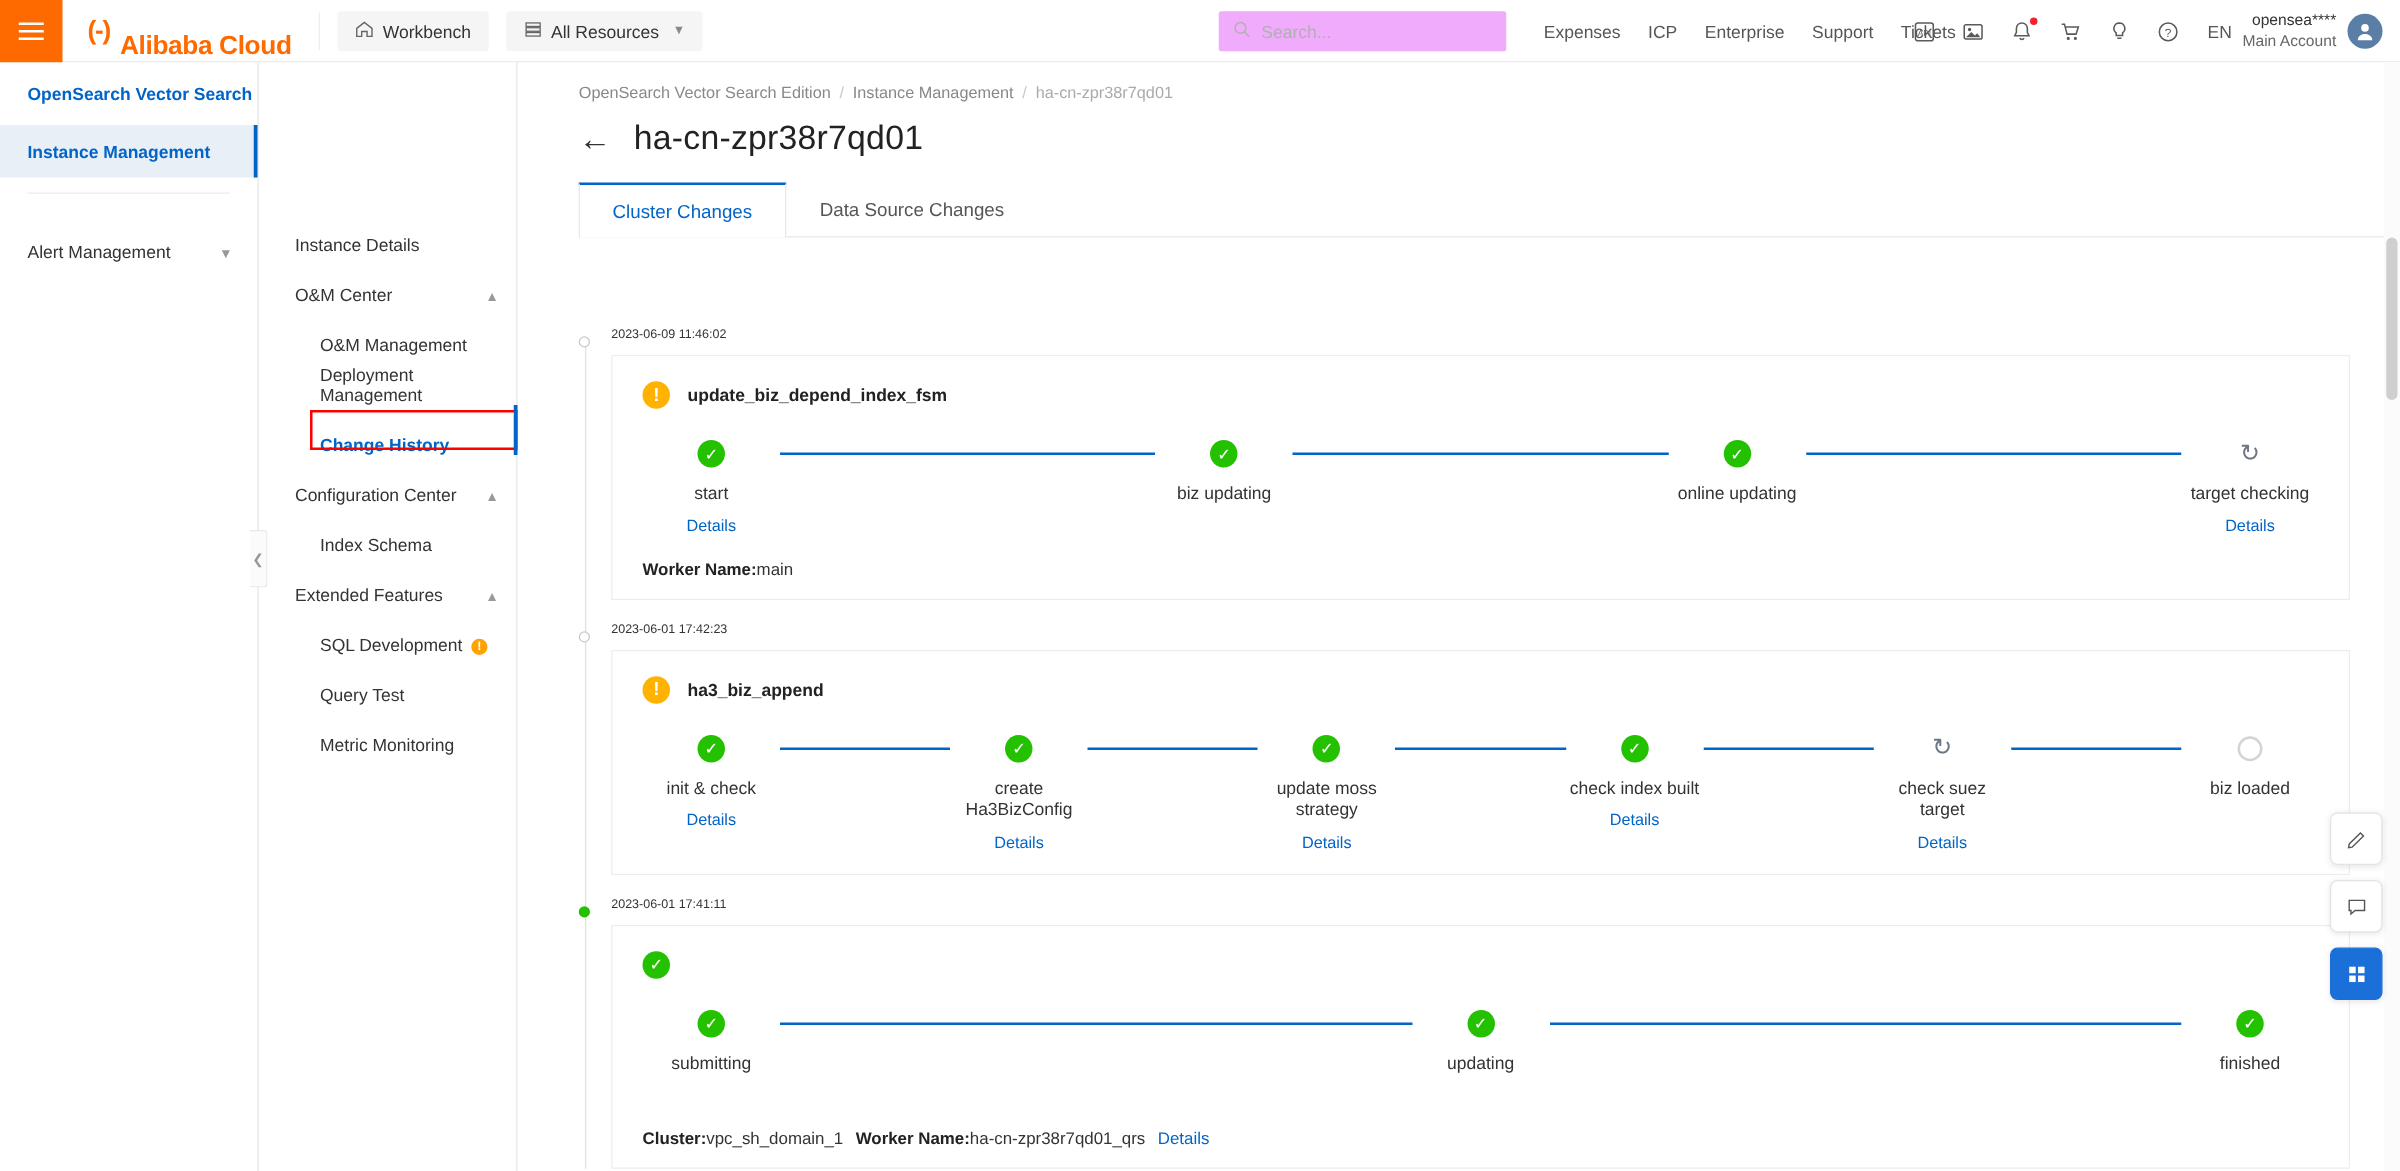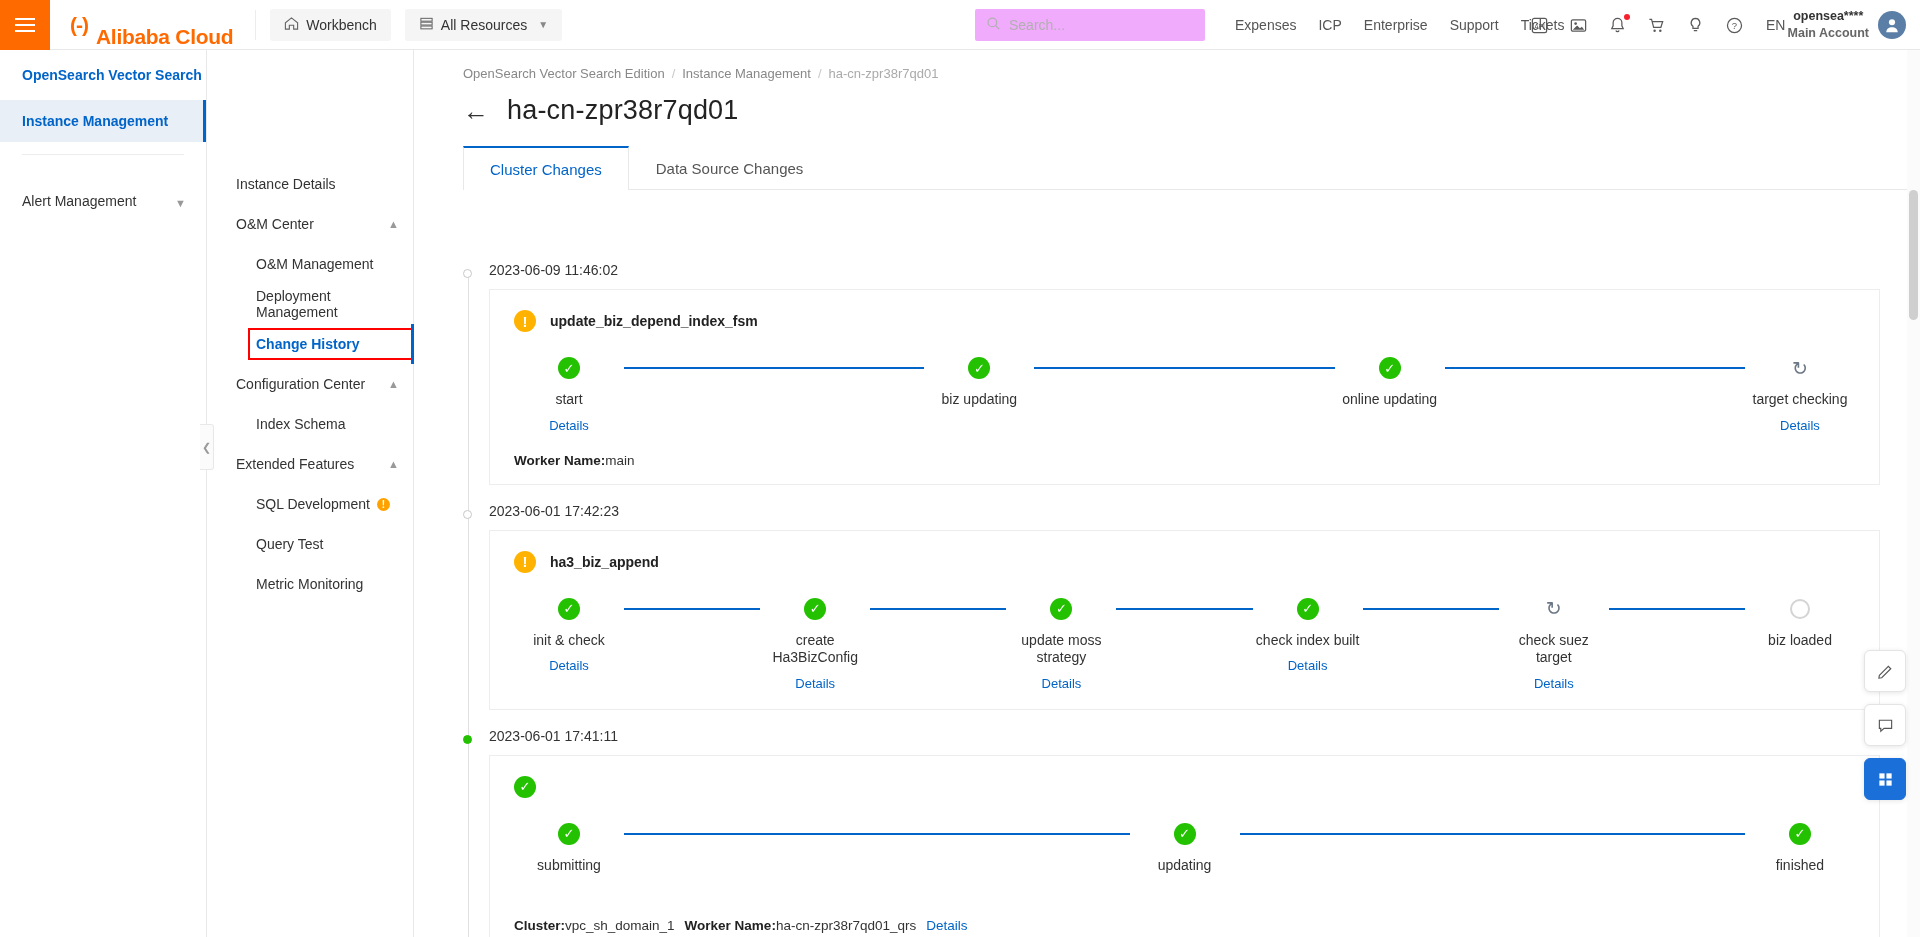--- a/index.html
+++ b/index.html
@@ -63,21 +63,21 @@
     display: flex; align-items: center; gap: 20px;
     color: #666;
   }
   .hdr-icons .ibtn { position: relative; cursor: pointer; width: 19px; height: 19px; color:#5a5a5a; }
   .reddot { position:absolute; top:-2px; right:-3px; width:6px; height:6px; border-radius:50%; background:#f5222d; }
   .lang { font-size: 14px; color: #555; cursor: pointer; margin-left: 2px;}
   .account {
     position: absolute; right: 14px; top: 5px; height: 40px;
     display: flex; align-items: center; gap: 9px; cursor: pointer;
   }
-  .account .acc-txt { text-align: center; line-height: 1.35; font-weight: bold; }
+  .account .acc-txt { text-align: right; line-height: 1.35; }
   .account .acc-name { font-size: 12.5px; color: #333; }
   .account .acc-sub { font-size: 12.5px; color: #666; }
   .avatar {
     width: 28px; height: 28px; border-radius: 50%;
     background: #5b7ea6; display: flex; align-items: center; justify-content: center;
     color: #fff; font-size: 15px;
   }
 
   
   .outer-nav {
@@ -103,21 +103,21 @@
   }
   .outer-group .chev { color: #999; font-size: 11px; }
 
   
   .inner-nav {
     position: absolute; left: 208px; top: 50px; width: 206px; height: 887px;
     background: #fff; border-right: 1px solid #e8e8e8;
   }
   .inner-nav-scroll { padding-top: 114px; }
   .nav-row {
-    position: relative; height: 40px; display: flex; align-items: center;
+    position: relative; height: 40px; display: flex; align-items: flex-end;
     font-size: 14px; color: #333; cursor: pointer; padding-right: 14px;
   }
   .nav-row.lvl1 { padding-left: 28px; justify-content: space-between; }
   .nav-row.lvl2 { padding-left: 48px; }
   .nav-row .chev { color: #999; font-size: 11px; }
   .nav-row.selected {
     color: #0064c8; font-weight: bold;
   }
   .nav-hl {
     position: absolute; left: 40px; top: 4px; width: 166px; height: 32px;
@@ -190,21 +190,21 @@
     content: ""; position: absolute; left: 5px; top: 14px; bottom: 0;
     width: 1px; background: #e0e0e0;
   }
   .tl-entry { position: relative; margin-bottom: 2px; }
   .tl-dot {
     position: absolute; left: -26px; top: 7px;
     width: 9px; height: 9px; border-radius: 50%;
     border: 1px solid #c8c8c8; background: #fff;
   }
   .tl-dot.filled { background: #23c100; border-color: #23c100; }
-  .tl-time { font-size: 14px; color: #333; margin-bottom: 11px; }
+  .tl-time { font-size: 10px; color: #333; margin-bottom: 11px; }
   .tl-card {
     border: 1px solid #ededed; background: #fff;
     padding: 20px 24px 16px 24px; margin-bottom: 18px;
     margin-right: 40px;
   }
   .card-head {
     display: flex; align-items: center; gap: 14px; margin-bottom: 14px;
   }
   .warn-icon {
     width: 22px; height: 22px; border-radius: 50%; background: #ffb300;

